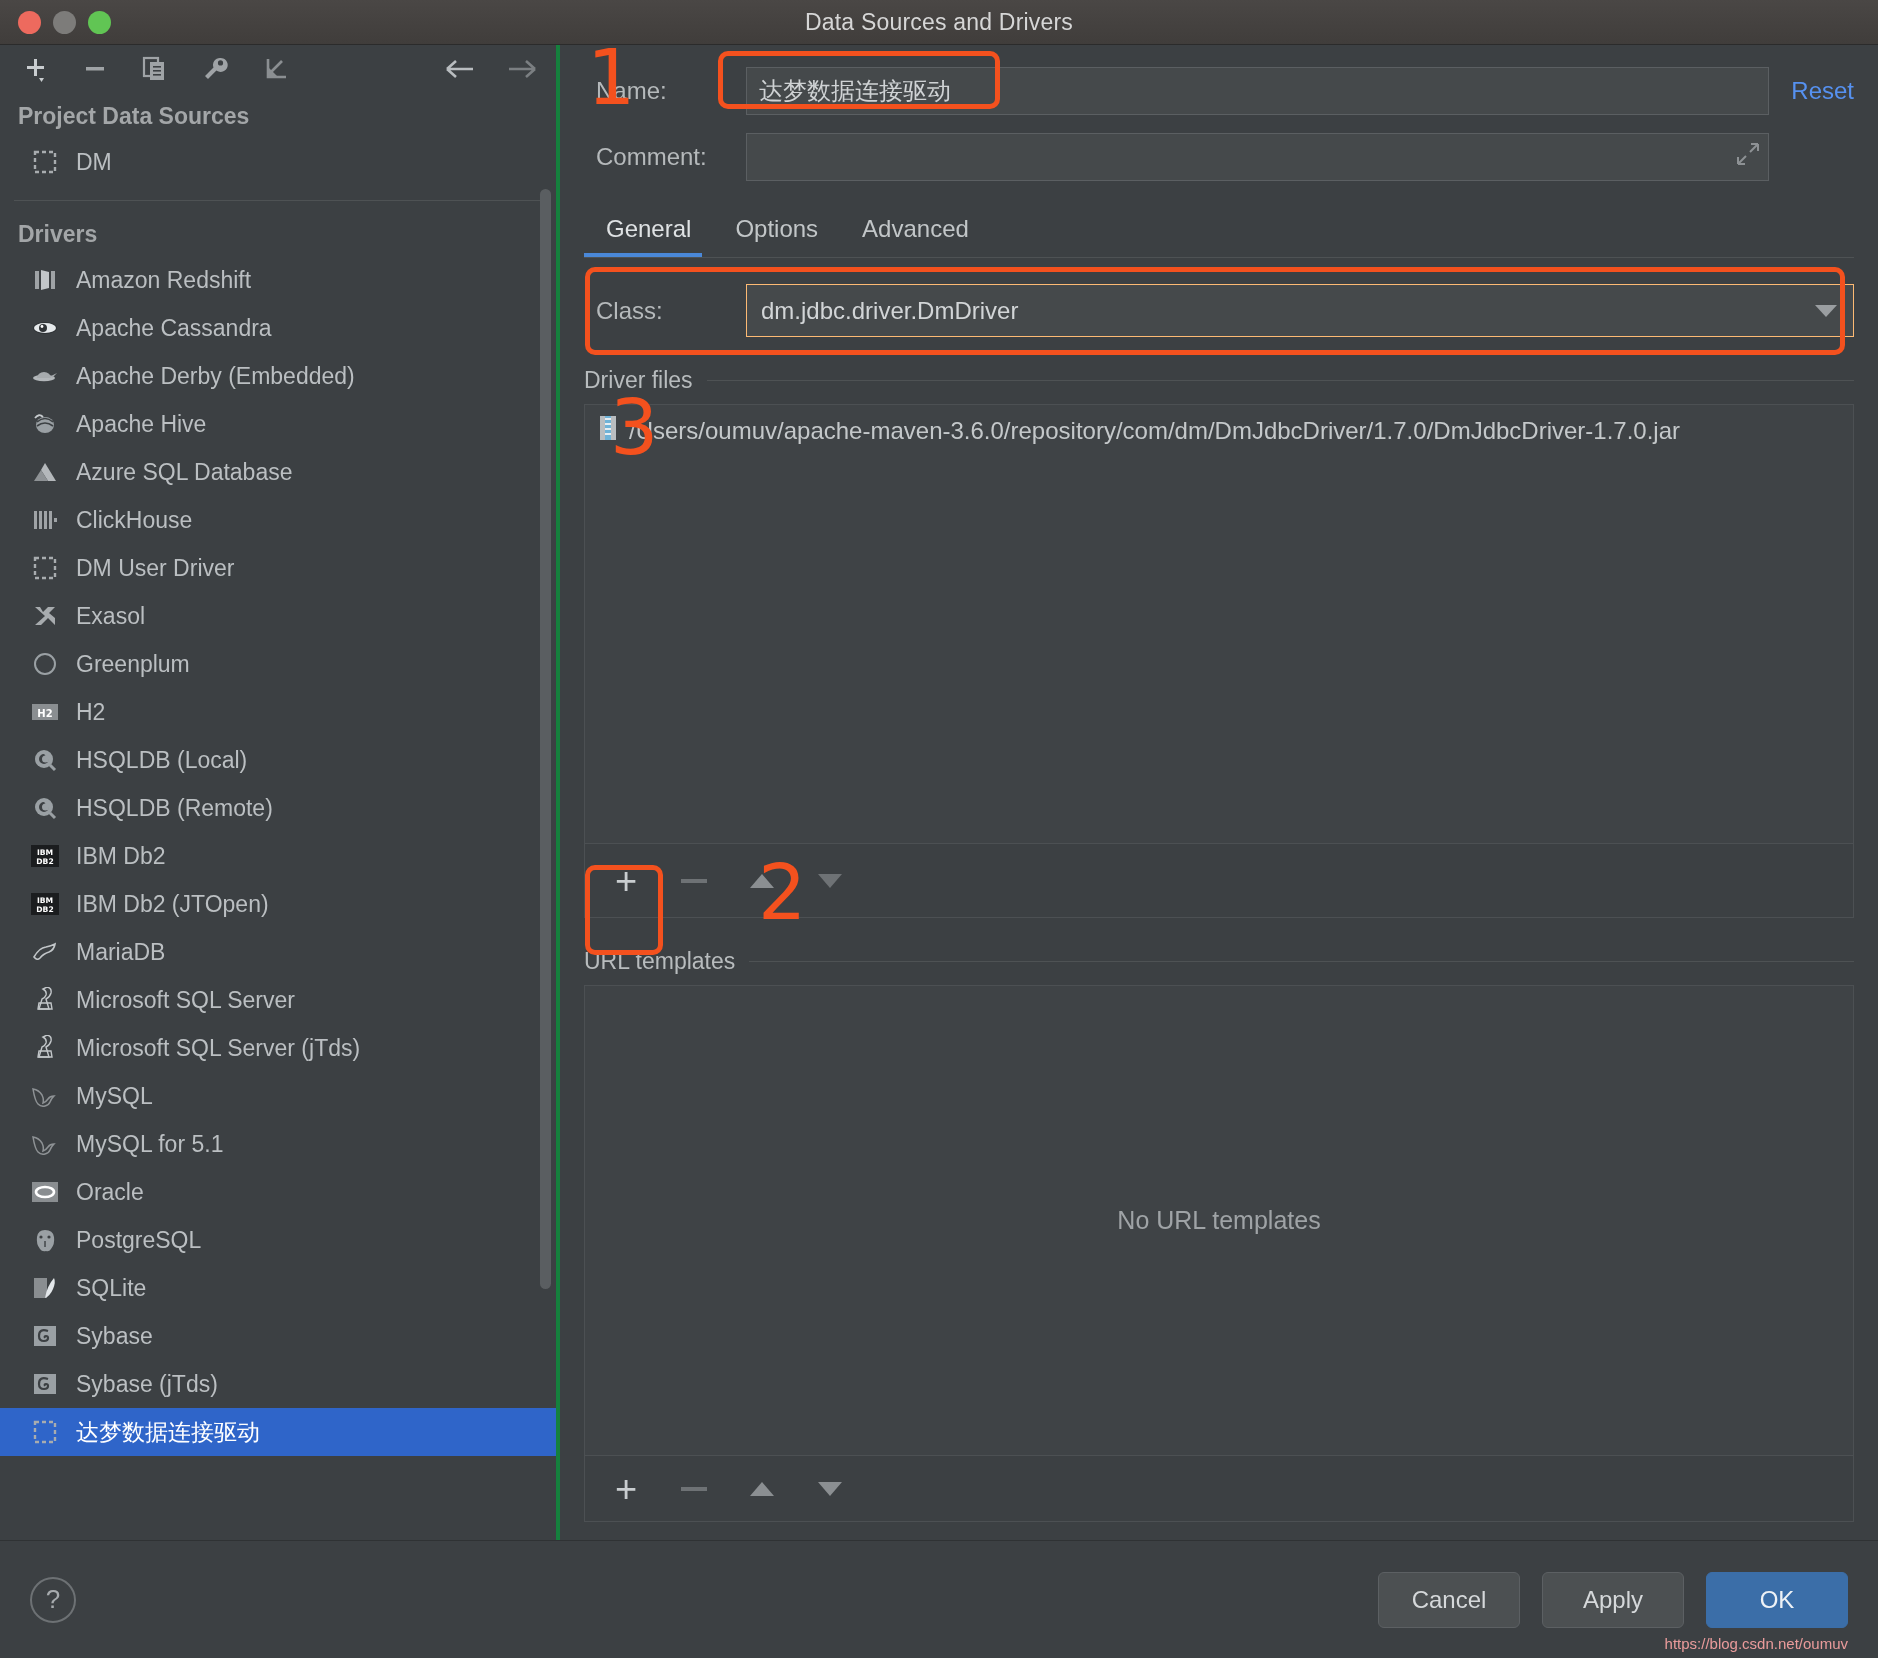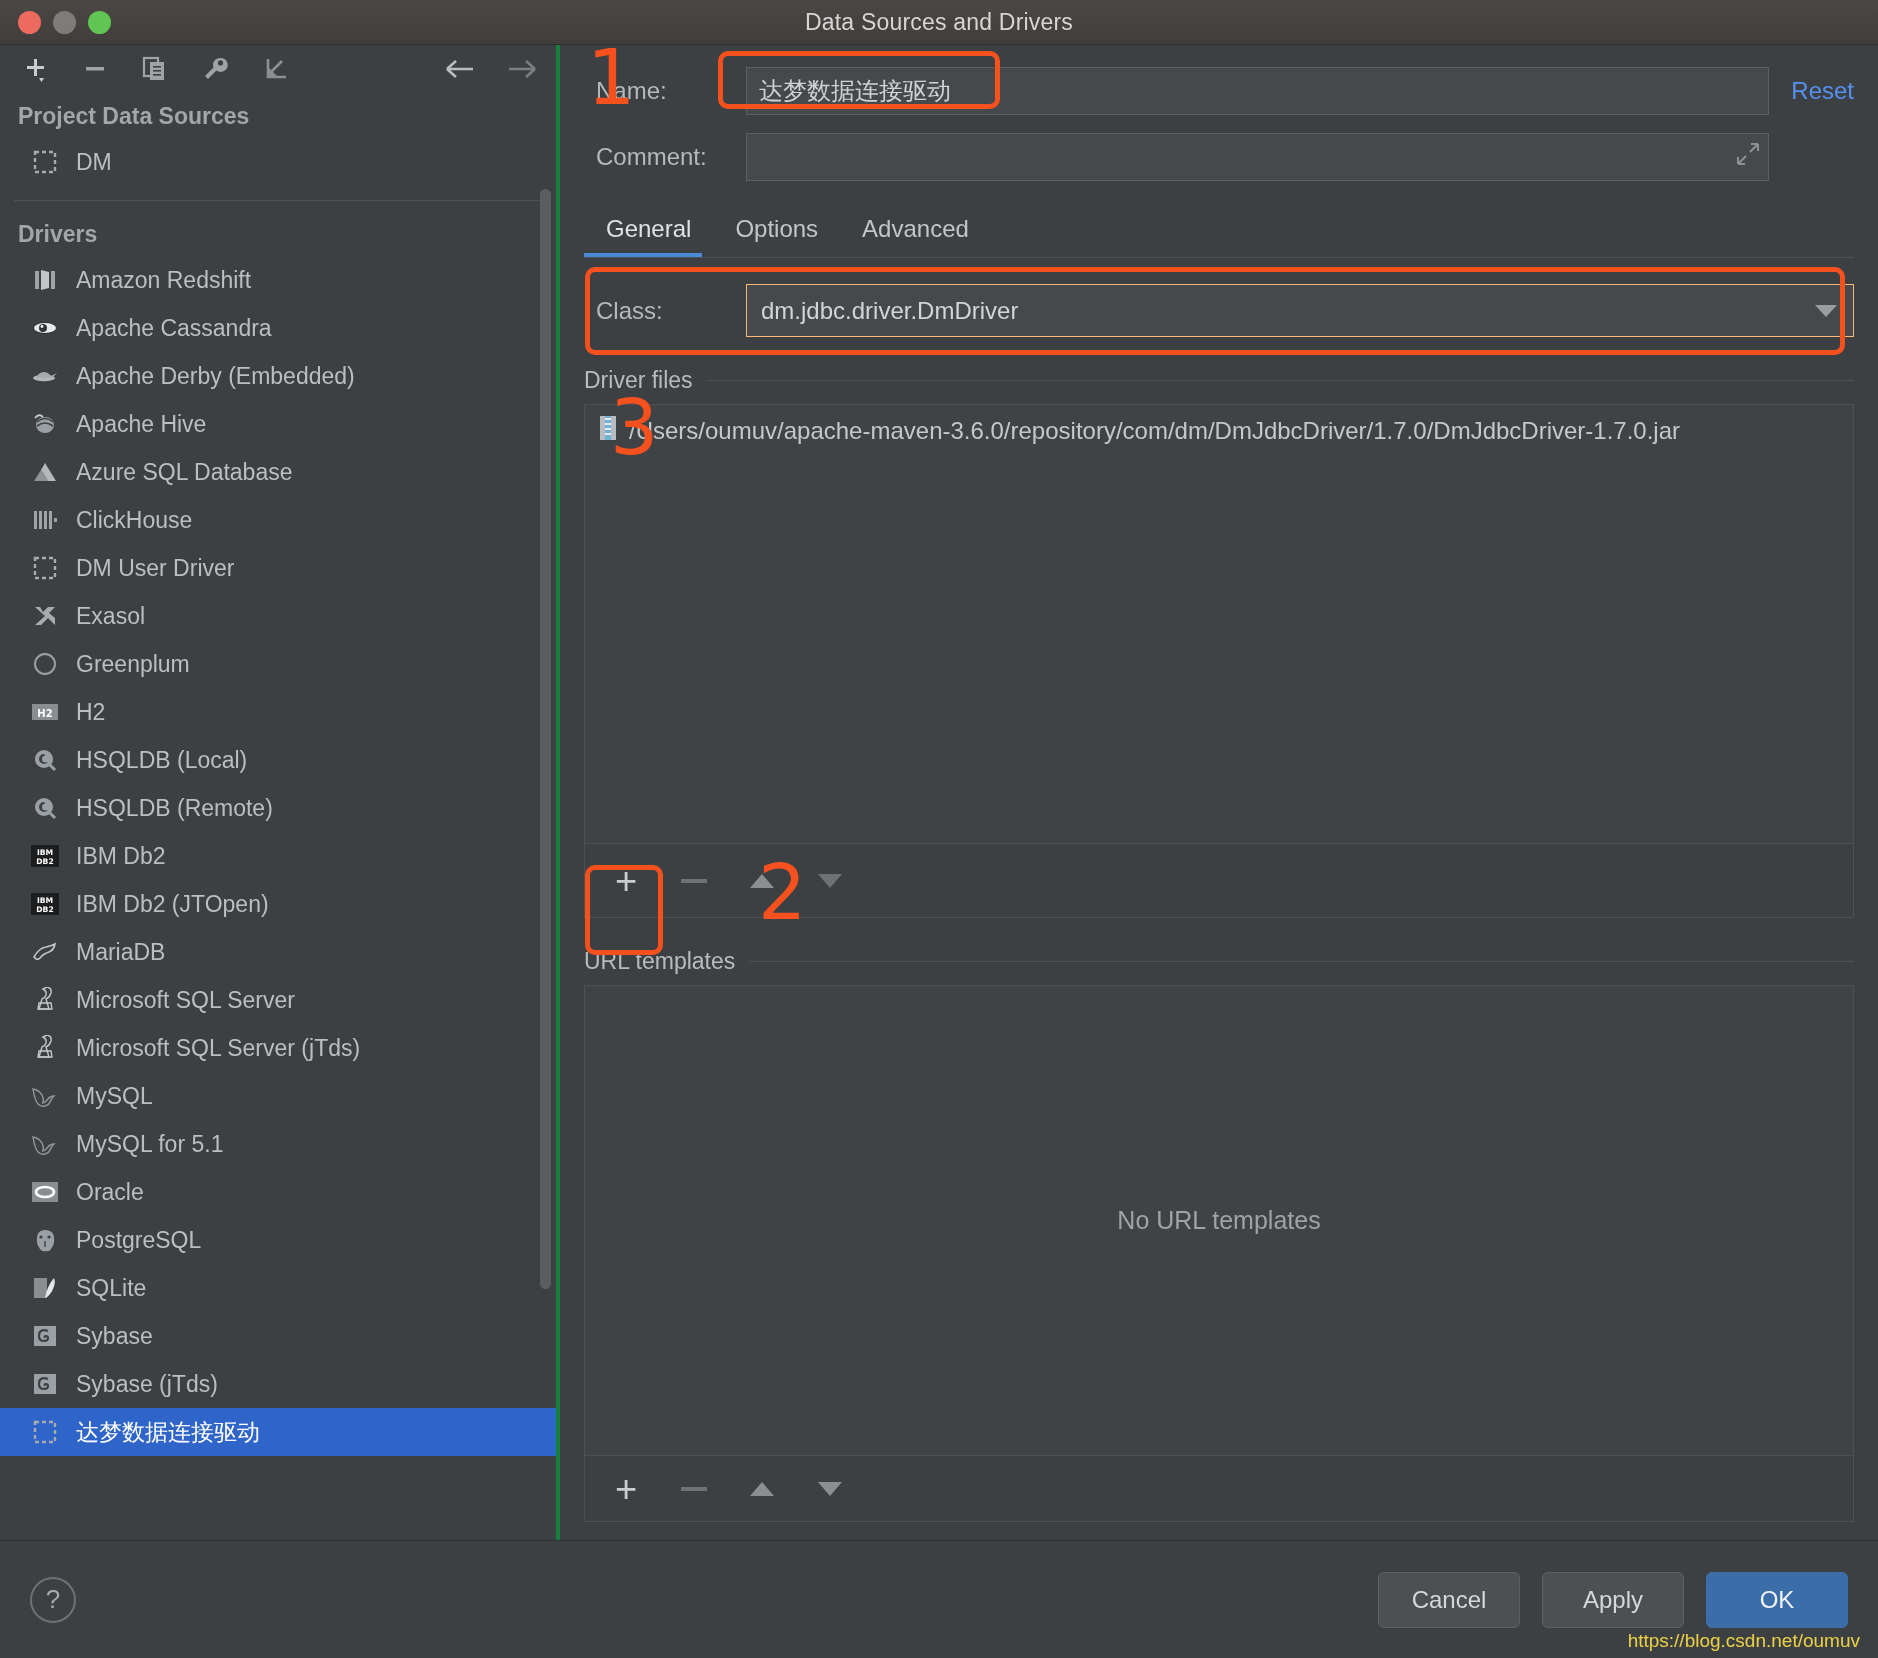--- a/index.html
+++ b/index.html
@@ -173,22 +173,22 @@
   }
   .footer-spacer { flex: 1; }
   .btn {
     height: 56px; min-width: 142px; padding: 0 26px; margin-left: 22px;
     background: #4c5052; border: 1px solid #5c6063; border-radius: 6px;
     color: #d5d8da; font-size: 24px; display: flex; align-items: center;
     justify-content: center; cursor: pointer;
   }
   .btn.primary { background: #3b6ea8; border-color: #3b6ea8; color: #eef2f6; }
   .watermark {
-    position: absolute; right: 18px; bottom: 6px;
-    color: #fde047; font-size: 19px; opacity: .9;
+    position: absolute; right: 30px; bottom: 6px;
+    color: #fca5a5; font-size: 15px; opacity: .9;
   }
 
   
   .anno-box {
     position: absolute; border: 5px solid #f4511e; border-radius: 10px;
     pointer-events: none;
   }
   .anno-num {
     position: absolute; color: #f4511e; font-size: 76px; font-weight: 400;
     font-family: "DejaVu Sans", sans-serif; pointer-events: none; line-height: 1;

